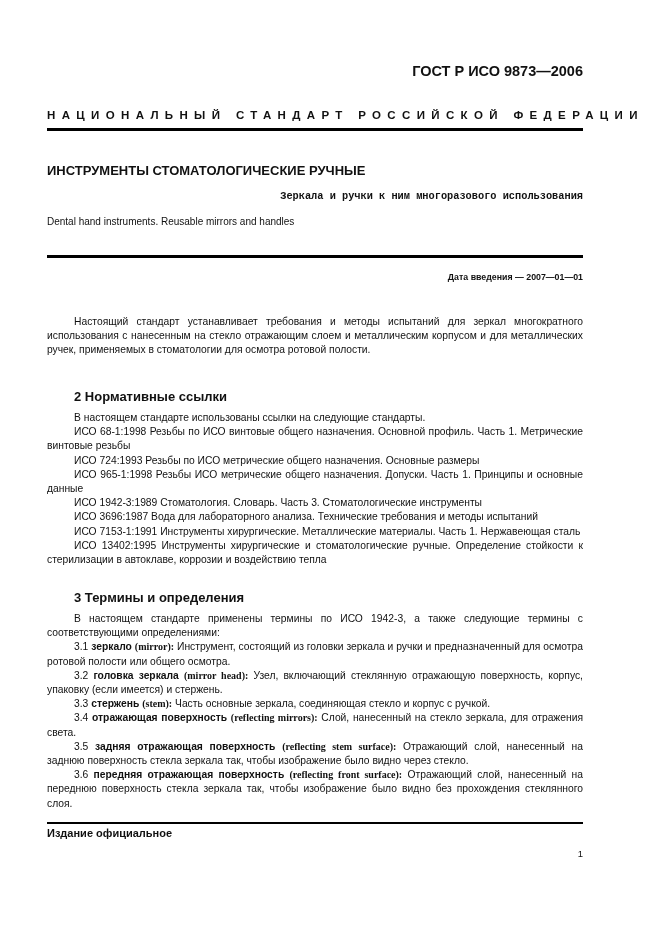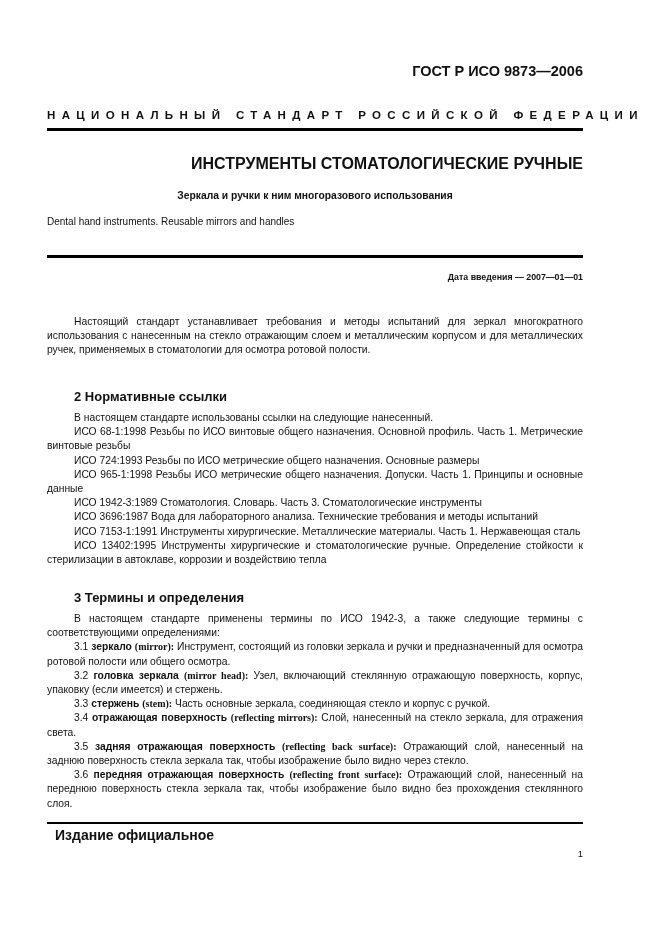--- a/index.html
+++ b/index.html
@@ -3,30 +3,30 @@
 <meta charset="utf-8">
 <style>
   html, body { margin: 0; padding: 0; background: #ffffff; }
   body { width: 661px; height: 936px; position: relative; overflow: hidden;
          font-family: "Liberation Sans", sans-serif; color: #111; }
   .page { position: absolute; left: 47px; top: 0; width: 536px; }
   .doc-code { position: absolute; right: 0; top: 63px; font-weight: bold; font-size: 14.5px; white-space: nowrap; text-align: center; }
   .nat-std { position: absolute; left: 0; top: 109px; width: 536px; font-weight: bold; font-size: 11.5px;
              letter-spacing: 6.35px; white-space: nowrap; }
   .rule-thick { position: absolute; left: 0; width: 536px; height: 3px; background: #000; }
-  .title-main { position: absolute; left: 0; top: 155px; width: 536px; text-align: right; font-weight: bold; font-size: 16px; }
-  .title-sub { position: absolute; left: 0; top: 190px; width: 536px; text-align: center; font-weight: bold; font-size: 10.3px; }
+  .title-main { position: absolute; left: 0; top: 163px; width: 536px; text-align: left; font-weight: bold; font-size: 13px; }
+  .title-sub { position: absolute; left: 0; top: 190px; width: 536px; text-align: right; font-weight: bold; font-size: 10.3px; font-family: Liberation Mono, monospace; }
   .title-en { position: absolute; left: 0; top: 216px; width: 536px; font-size: 10px; }
   .intro-date { position: absolute; right: 0; top: 272px; font-weight: bold; font-size: 8.8px; white-space: nowrap; }
   .body { position: absolute; left: 0; width: 536px; font-size: 10.3px; line-height: 14.2px; text-align: justify; }
   .sec-h { font-weight: bold; font-size: 13px; margin-left: 27px; height: 20px; line-height: 20px; }
   .p { text-indent: 27px; margin: 0; }
   .term { font-family: "Liberation Serif", serif; font-weight: bold; font-size: 10px; }
   .term-ru { font-weight: bold; }
-  .footer-label { position: absolute; left: 8px; top: 827px; font-weight: bold; font-size: 14px; }
+  .footer-label { position: absolute; left: 0; top: 827px; font-weight: bold; font-size: 11px; }
   .page-num { position: absolute; right: 0; top: 848px; font-size: 9.5px; }
 </style>
 </head>
 <body>
 
 <div class="page">
   <div class="doc-code">ГОСТ  Р ИСО 9873—2006</div>
   <div class="nat-std">НАЦИОНАЛЬНЫЙ СТАНДАРТ РОССИЙСКОЙ ФЕДЕРАЦИИ</div>
   <div class="rule-thick" style="top:128px;"></div>
 
@@ -36,21 +36,21 @@
   <div class="rule-thick" style="top:255px;"></div>
 
   <div class="intro-date">Дата введения — 2007—01—01</div>
 
   <div class="body" style="top:311px;">
     <p class="p" style="margin-top:4px;">Настоящий стандарт устанавливает требования и методы испытаний для зеркал многократного использования с нанесенным на стекло отражающим слоем и металлическим корпусом и для металлических ручек, применяемых в стоматологии для осмотра ротовой полости.</p>
   </div>
 
   <div class="body" style="top:387px;">
     <div class="sec-h">2  Нормативные ссылки</div>
-    <p class="p" style="margin-top:4px;">В настоящем стандарте использованы ссылки на следующие нанесенный.</p>
+    <p class="p" style="margin-top:4px;">В настоящем стандарте использованы ссылки на следующие стандарты.</p>
     <p class="p">ИСО  68-1:1998  Резьбы по ИСО винтовые общего назначения. Основной профиль. Часть 1.  Метрические винтовые резьбы</p>
     <p class="p">ИСО  724:1993  Резьбы по ИСО метрические общего назначения. Основные размеры</p>
     <p class="p">ИСО  965-1:1998  Резьбы ИСО метрические общего назначения. Допуски. Часть 1.  Принципы и основные данные</p>
     <p class="p">ИСО  1942-3:1989  Стоматология. Словарь. Часть 3.  Стоматологические инструменты</p>
     <p class="p">ИСО  3696:1987  Вода для лабораторного анализа. Технические требования и методы испытаний</p>
     <p class="p">ИСО  7153-1:1991  Инструменты хирургические. Металлические материалы. Часть 1.  Нержавеющая сталь</p>
     <p class="p">ИСО  13402:1995  Инструменты хирургические и стоматологические ручные. Определение стойкости к стерилизации в автоклаве, коррозии и воздействию тепла</p>
   </div>
 
   <div class="body" style="top:588px;">
@@ -77,21 +77,21 @@
     </p>
     <p class="p">
       <span>3.4</span>
       <span class="term-ru">отражающая поверхность</span>
       <span class="term">(reflecting mirrors):</span>
       <span>Слой, нанесенный на стекло зеркала, для отражения света.</span>
     </p>
     <p class="p">
       <span>3.5</span>
       <span class="term-ru">задняя отражающая поверхность</span>
-      <span class="term">(reflecting back surface):</span>
+      <span class="term">(reflecting stem surface):</span>
       <span>Отражающий слой, нанесенный на заднюю поверхность стекла зеркала так, чтобы изображение было видно через стекло.</span>
     </p>
     <p class="p">
       <span>3.6</span>
       <span class="term-ru">передняя отражающая поверхность</span>
       <span class="term">(reflecting front surface):</span>
       <span>Отражающий слой, нанесенный на переднюю поверхность стекла зеркала так, чтобы изображение было видно без прохождения стеклянного слоя.</span>
     </p>
   </div>
 

